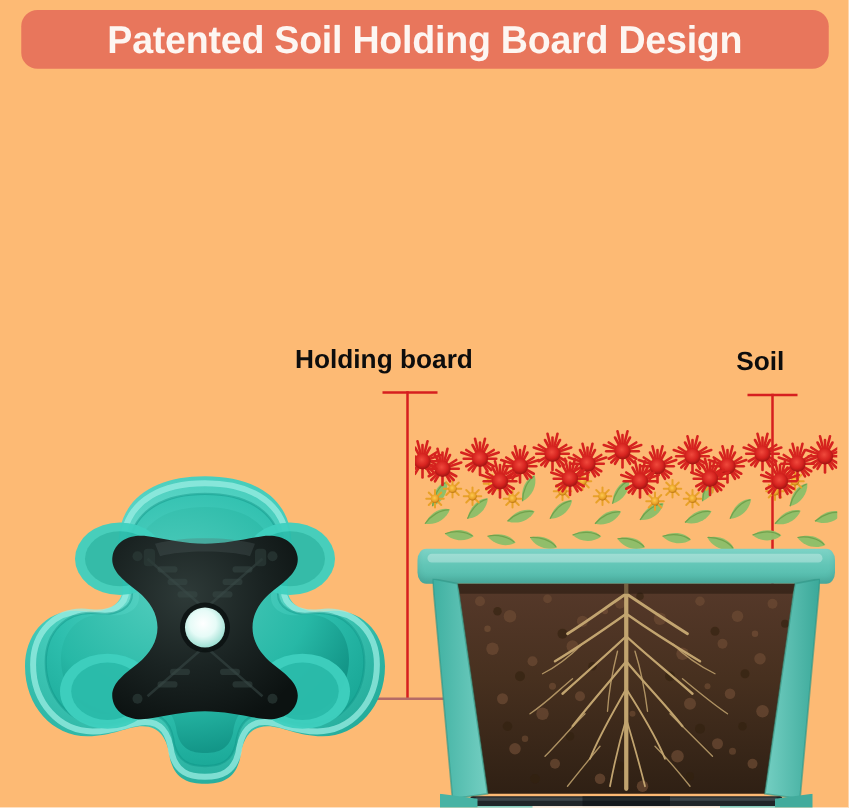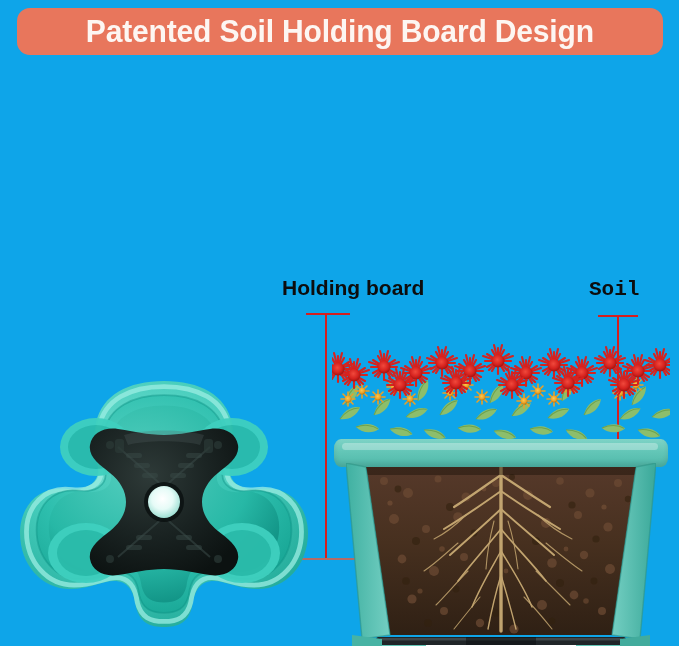--- a/index.html
+++ b/index.html
@@ -9,21 +9,21 @@
     height: 646px;
     background: #ffffff;
     font-family: "Liberation Sans", sans-serif;
     overflow: hidden;
   }
 
   #page {
     position: relative;
     width: 679px;
     height: 646px;
-    background: #0ea5e9;
+    background: #fdba74;
   }
 
   
   #banner {
     position: absolute;
     left: 17px; top: 8px;
     width: 646px; height: 47px;
     background: #E8765C;
     border-radius: 13px;
     display: flex;
@@ -72,22 +72,22 @@
 
   
   .callout-label {
     position: absolute;
     color: #0D0D0D;
     font-weight: bold;
     font-size: 21px;
     white-space: nowrap;
     font-family: "Liberation Sans", sans-serif;
   }
-  #label-holding-board { left: 236px; top: 276px; margin-left: 46px; }
-  #label-soil         { left: 589px; top: 278px; font-family: Liberation Mono, monospace; }
+  #label-holding-board { left: 236px; top: 276px; }
+  #label-soil         { left: 589px; top: 278px; }
   #label-water        { left: 476px; top: 613px; }
 
   
   .lead-h, .lead-v {
     position: absolute;
     background: #D61F1F;
   }
   .lead-h { height: 2px; }
   .lead-v { width: 2px; }
   .lead-dot {

